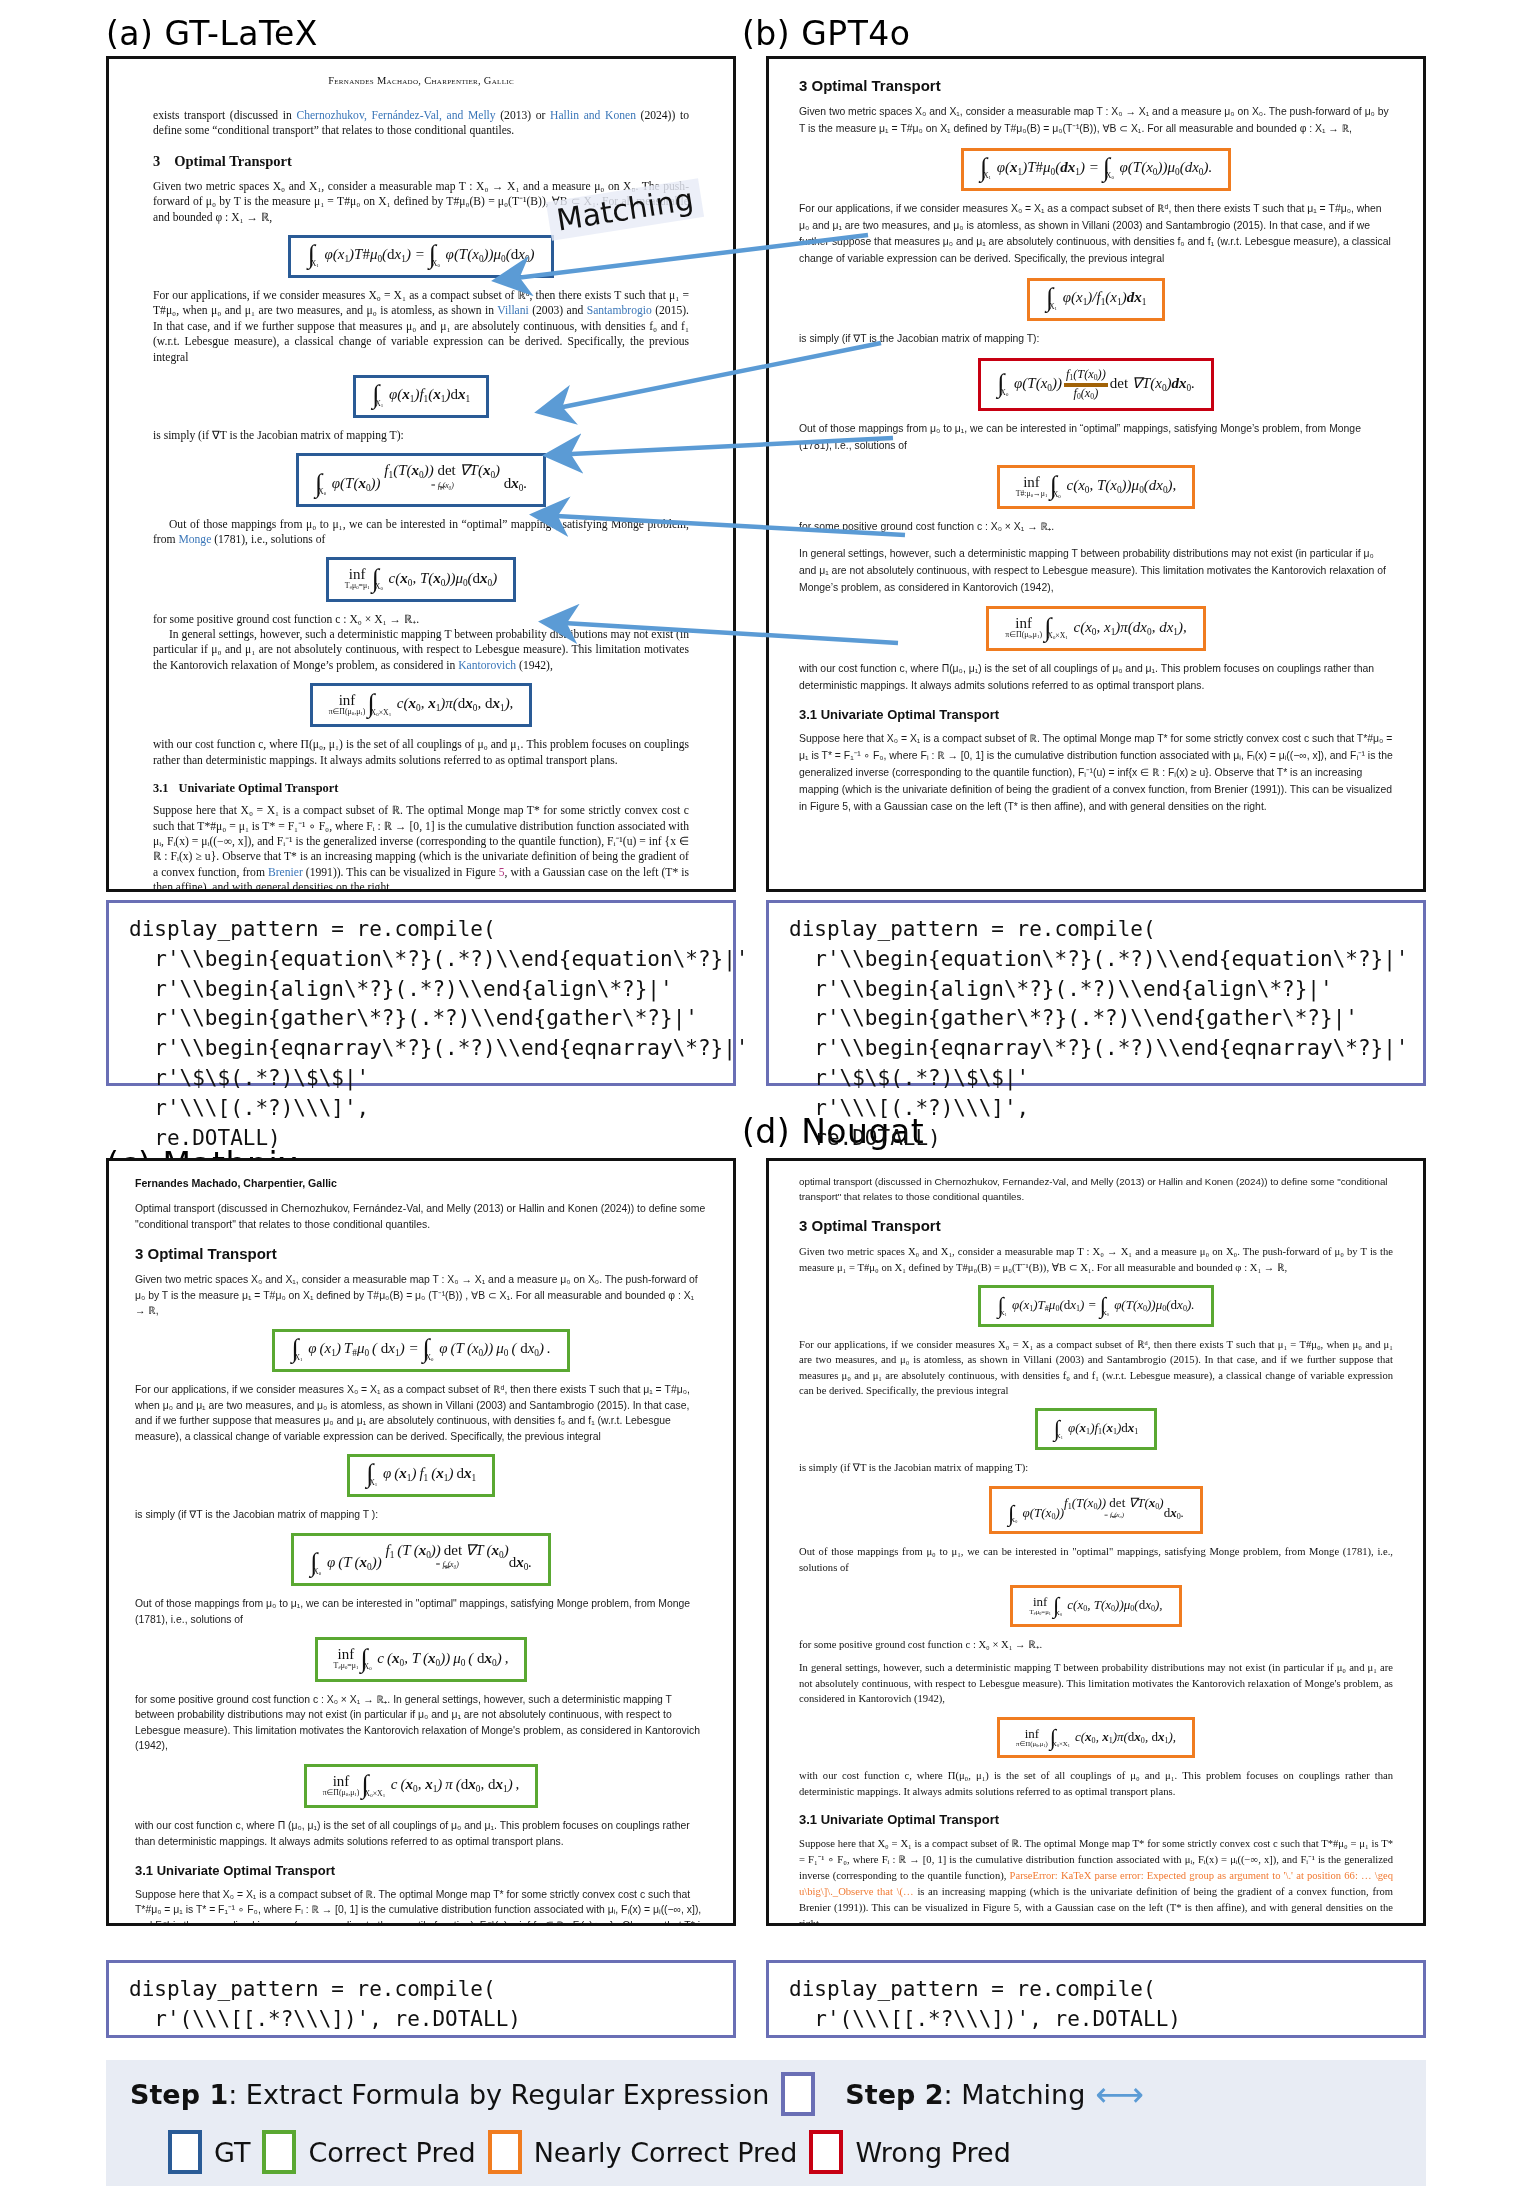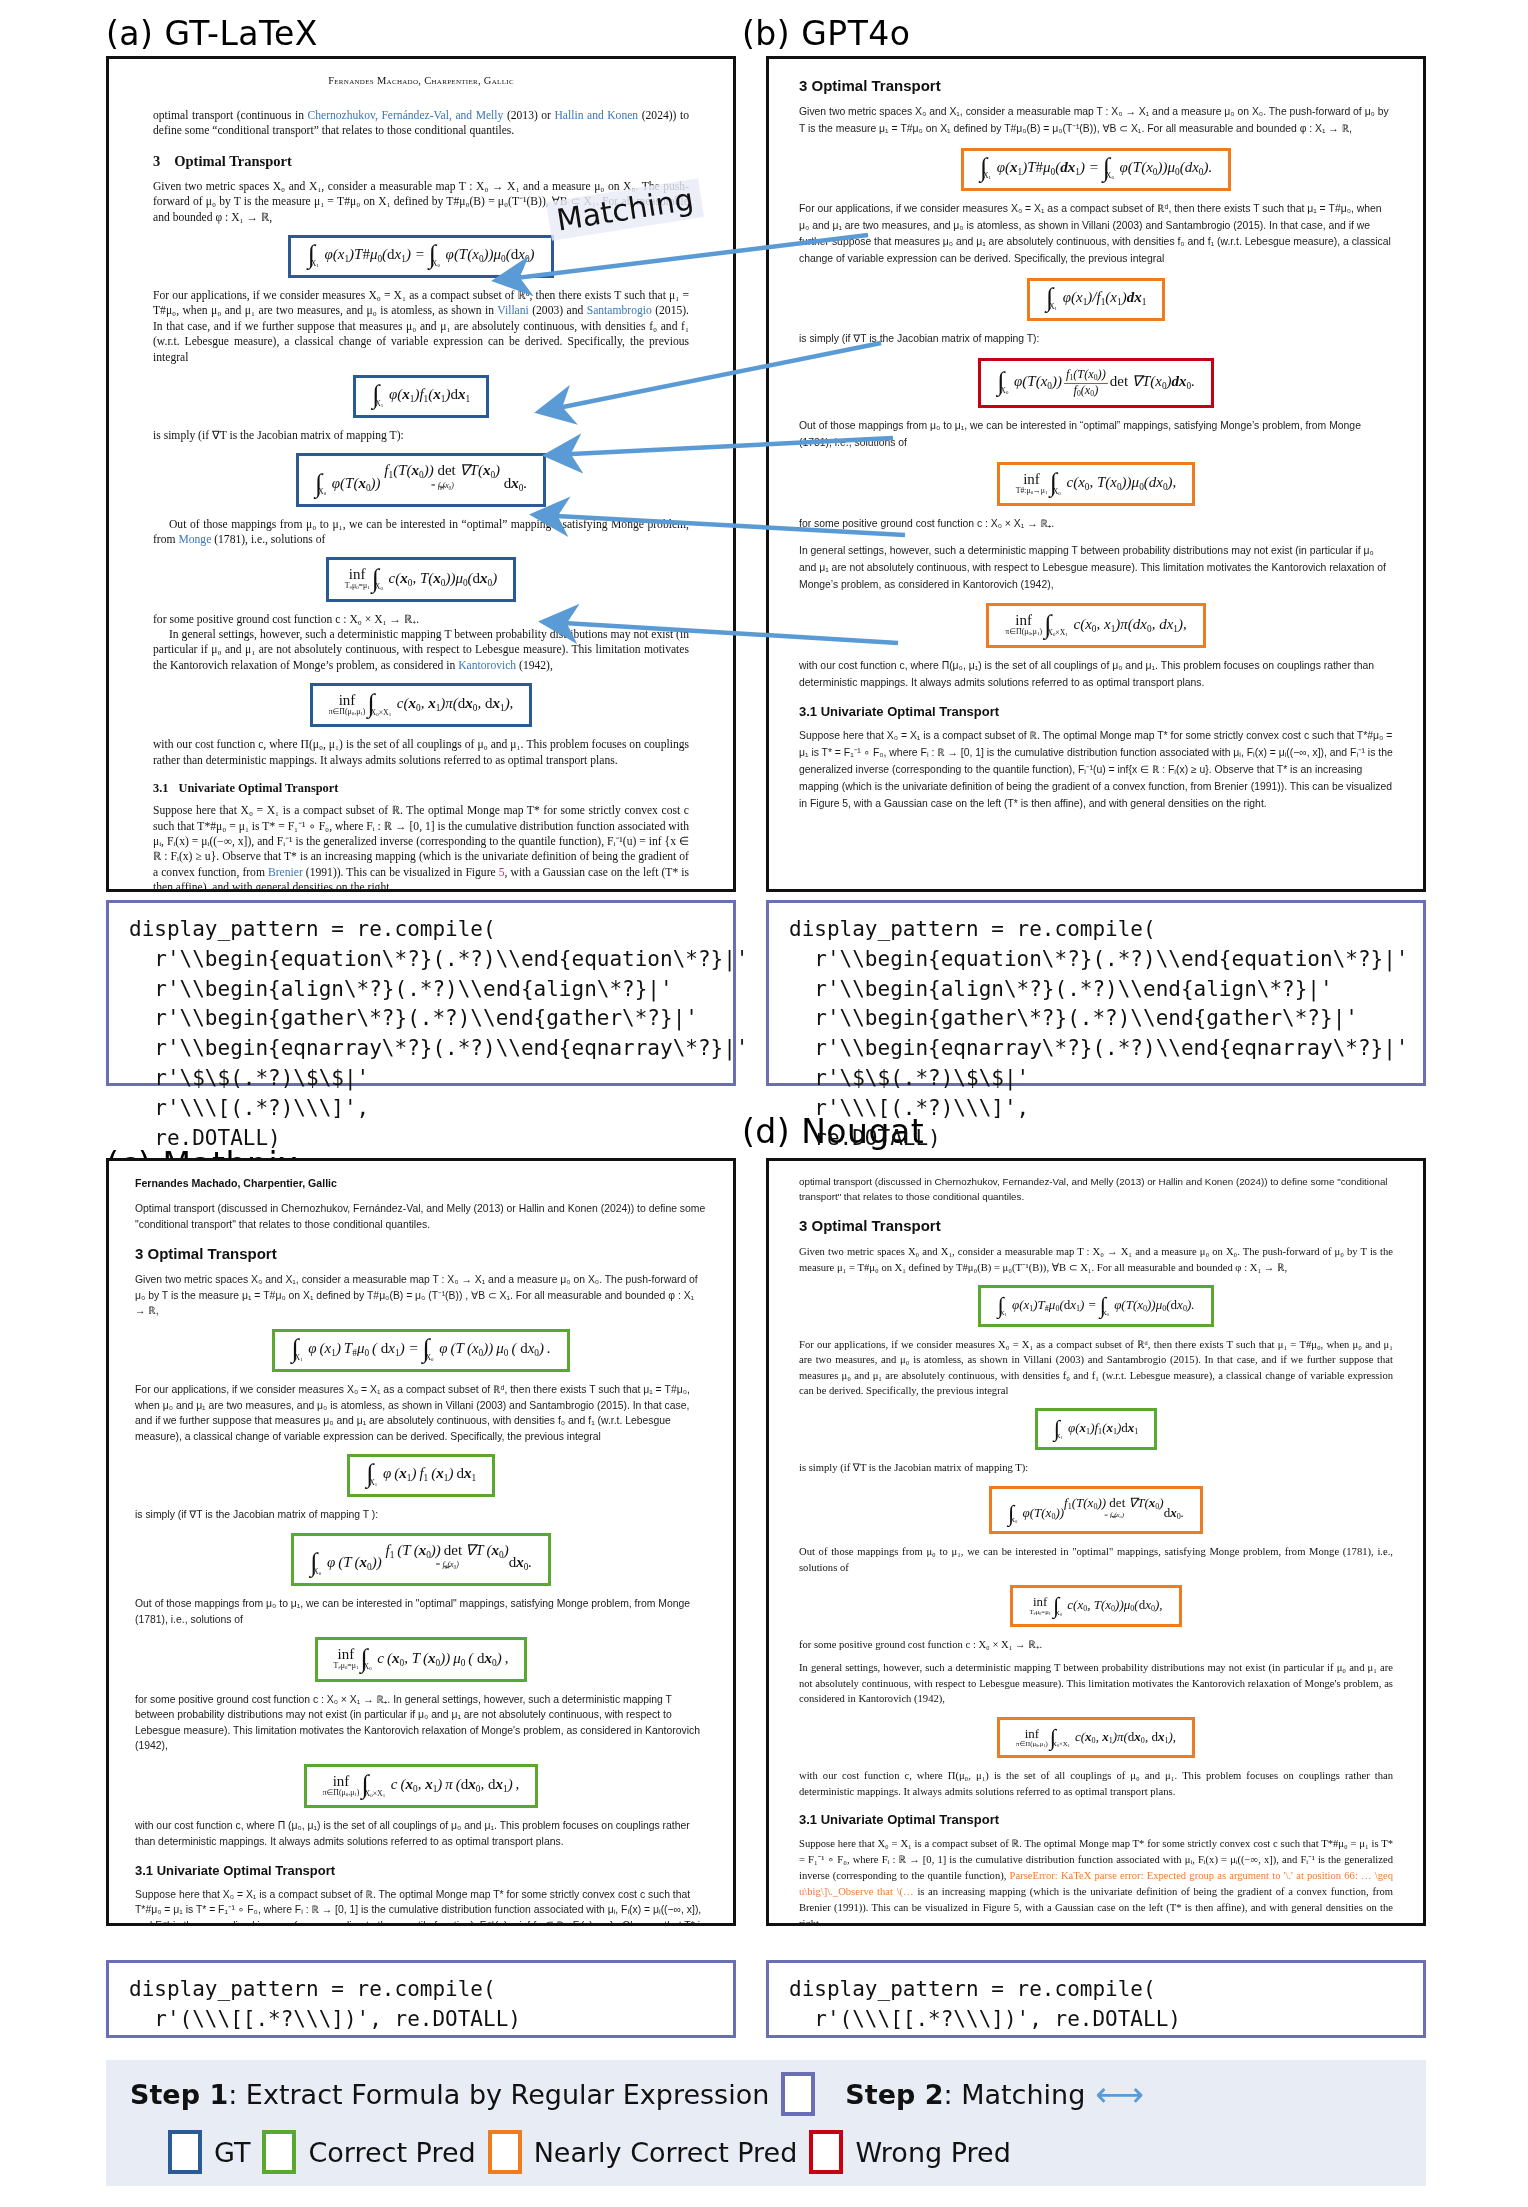--- a/index.html
+++ b/index.html
@@ -133,21 +133,21 @@
 
   .f{font-family:"Liberation Serif", serif;font-size:15px;color:#111;font-style:italic;}
   .f .up{font-style:normal;}
   sub.s{font-size:.62em;font-style:normal;vertical-align:-0.28em;}
   .intg{font-size:1.75em;font-style:italic;line-height:0;position:relative;top:4px;}
   .isub{font-size:.52em;font-style:normal;vertical-align:-0.85em;margin-left:-4px;margin-right:2px;}
   .infwrap{display:inline-block;text-align:center;vertical-align:middle;margin-right:2px;}
   .infwrap .big{display:block;font-style:normal;font-size:1em;line-height:1;}
   .infwrap .sml{display:block;font-size:.52em;font-style:normal;line-height:1.1;}
   .frac{display:inline-block;vertical-align:middle;text-align:center;line-height:1.12;margin:0 2px;}
-  .frac .nu{display:block;border-bottom:1px solid #a16207;padding:0 2px;font-size:.82em;}
+  .frac .nu{display:block;border-bottom:4px solid #a16207;padding:0 2px;font-size:.82em;}
   .frac .de{display:block;padding:0 2px;font-size:.82em;}
   .ubrace{display:inline-block;text-align:center;line-height:1;}
   .ubrace .top{display:block;}
   .ubrace .brc{display:block;font-size:.7em;line-height:.5;font-style:normal;margin-top:-1px;}
   .ubrace .lbl{display:block;font-size:.52em;font-style:italic;margin-top:-3px;}
 
   
   .arrows{position:absolute;left:0;top:0;width:1528px;height:2207px;pointer-events:none;}
 
   .matching-word{
@@ -198,21 +198,21 @@
 
   <div class="caption" style="left:106px;top:14px;">(a) GT-LaTeX</div>
   <div class="caption" style="left:742px;top:14px;">(b) GPT4o</div>
   <div class="caption" style="left:106px;top:1145px;">(c) Mathpix</div>
   <div class="caption" style="left:742px;top:1112px;">(d) Nougat</div>
 
   <div class="page" style="left:106px;top:56px;width:630px;height:836px;">
     <div class="page-inner" style="padding:10px 44px;">
       <div class="runhead">Fernandes Machado, Charpentier, Gallic</div>
 
-      <p class="p-serif"><span>optimal transport (continuous in </span><span class="cite">Chernozhukov, Fernández-Val, and Melly</span><span> (2013) or </span><span class="cite">Hallin and Konen</span><span> (2024)) to define some “conditional transport” that relates to those conditional quantiles.</span></p>
+      <p class="p-serif"><span>exists transport (discussed in </span><span class="cite">Chernozhukov, Fernández-Val, and Melly</span><span> (2013) or </span><span class="cite">Hallin and Konen</span><span> (2024)) to define some “conditional transport” that relates to those conditional quantiles.</span></p>
 
       <div class="h-serif"><span class="num">3</span><span>Optimal Transport</span></div>
 
       <p class="p-serif">Given two metric spaces X₀ and X₁, consider a measurable map T : X₀ → X₁ and a measure μ₀ on X₀. The push-forward of μ₀ by T is the measure μ₁ = T#μ₀ on X₁ defined by T#μ₀(B) = μ₀(T⁻¹(B)), ∀B ⊂ X₁. For all measurable and bounded φ : X₁ → ℝ,</p>
 
       <div class="mathline">
         <div class="fbox gt">
           <span class="f"><span class="intg">∫</span><span class="isub">X<sub class="s">1</sub></span>&nbsp;φ(x<sub class="s">1</sub>)T<span class="up">#</span>μ<sub class="s">0</sub>(<span class="up">d</span>x<sub class="s">1</sub>) = <span class="intg">∫</span><span class="isub">X<sub class="s">0</sub></span>&nbsp;φ(T(x<sub class="s">0</sub>))μ<sub class="s">0</sub>(<span class="up">d</span>x<sub class="s">0</sub>)</span>
         </div>
       </div>

